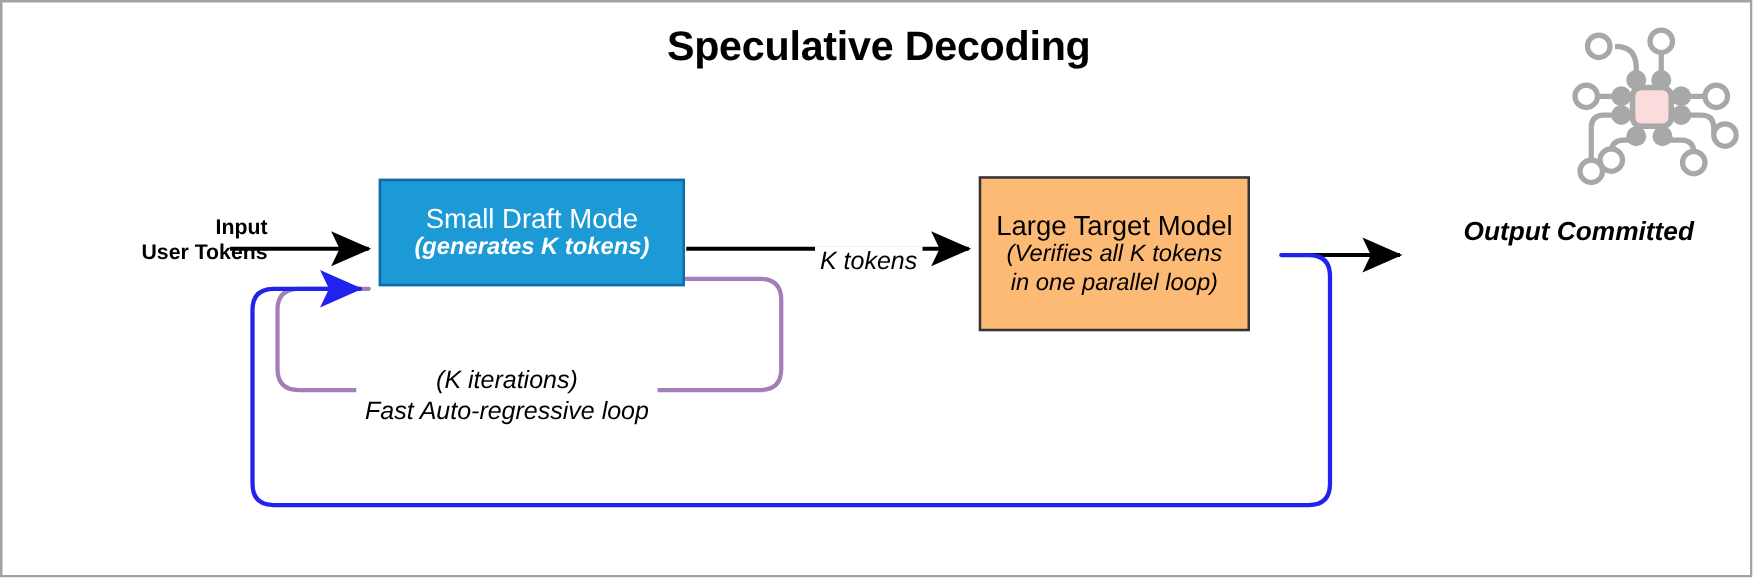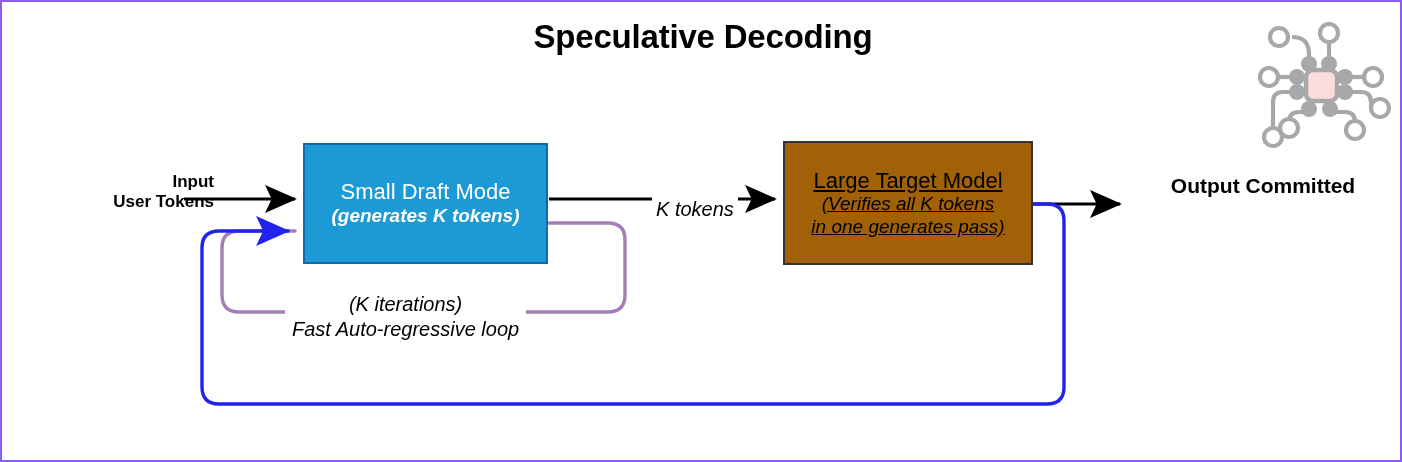--- a/index.html
+++ b/index.html
@@ -8,21 +8,21 @@
     background: #ffffff;
   }
   body {
     font-family: "Liberation Sans", sans-serif;
   }
   #diagram-canvas {
     position: relative;
     width: 1402px;
     height: 462px;
     background: #ffffff;
-    border: 2px solid #8b5cf6;
+    border: 2px solid #a3a3a3;
     box-sizing: border-box;
     overflow: hidden;
   }
   svg.layer {
     position: absolute;
     left: 0;
     top: 0;
     width: 1402px;
     height: 462px;
     overflow: visible;
@@ -43,32 +43,31 @@
     box-sizing: border-box;
     display: flex;
     flex-direction: column;
     align-items: center;
     justify-content: center;
   }
   #draft-box {
     left: 301px;
     top: 141px;
     width: 245px;
-    height: 121px;
+    height: 86px;
     background: #1c9ad6;
     border: 2px solid #1569a8;
   }
   #target-box {
     left: 781px;
     top: 139px;
-    width: 250px;
+    width: 217px;
     height: 124px;
-    background: #a16207;
+    background: #fdba74;
     border: 2px solid #30353d;
-    text-decoration: underline;
   }
   .node-title {
     font-size: 22px;
     color: #000000;
     line-height: 1.15;
   }
   #draft-box .node-title { color: #ffffff; }
   .node-sub {
     font-size: 19px;
     font-style: italic;
@@ -117,20 +116,21 @@
     top: 170px;
     width: 200px;
     font-size: 17px;
     text-align: right;
   }
   #output-label {
     left: 1125px;
     top: 172px;
     width: 272px;
     font-size: 21px;
+    font-style: italic;
   }
   #chip-icon {
     position: absolute;
     left: 1249px;
     top: 14px;
     width: 140px;
     height: 134px;
   }
 </style>
 </head>
@@ -174,21 +174,21 @@
   </svg>
 
   <div class="node-box" id="draft-box">
     <div class="node-title">Small Draft Mode</div>
     <div class="node-sub">(generates K tokens)</div>
   </div>
 
   <div class="node-box" id="target-box">
     <div class="node-title">Large Target Model</div>
     <div class="node-sub">(Verifies all K tokens</div>
-    <div class="node-sub">in one generates pass)</div>
+    <div class="node-sub">in one parallel loop)</div>
   </div>
 
   <div class="edge-label" id="k-tokens-label">K tokens</div>
 
   <div class="edge-label" id="fast-loop-label">
     <div>(K iterations)</div>
     <div>Fast Auto-regressive loop</div>
   </div>
 
 

